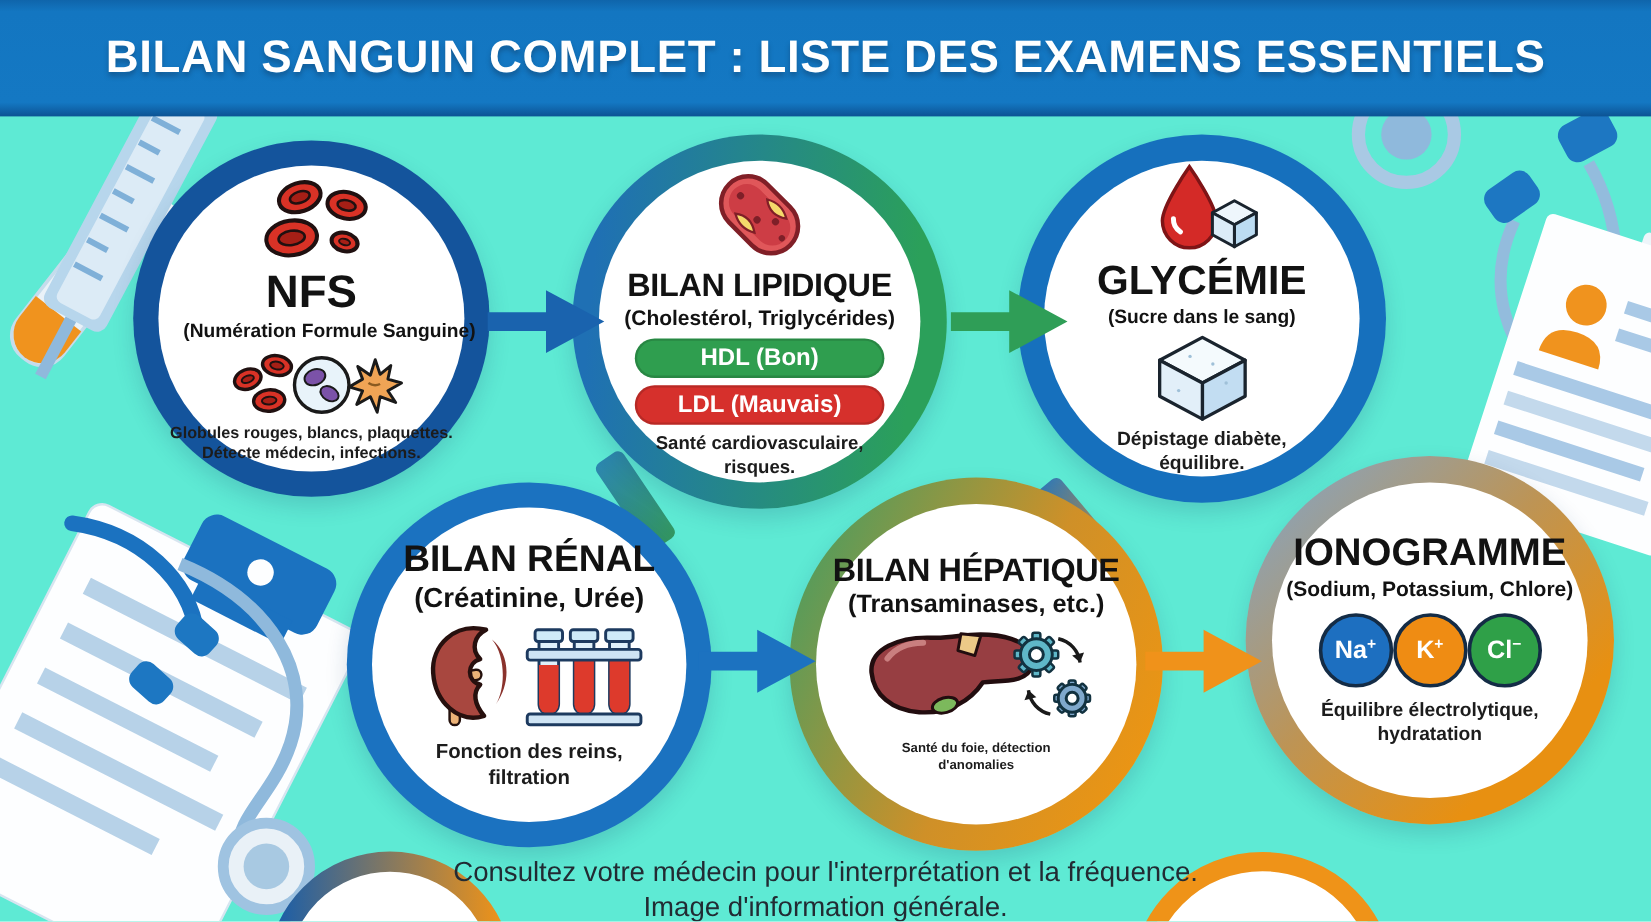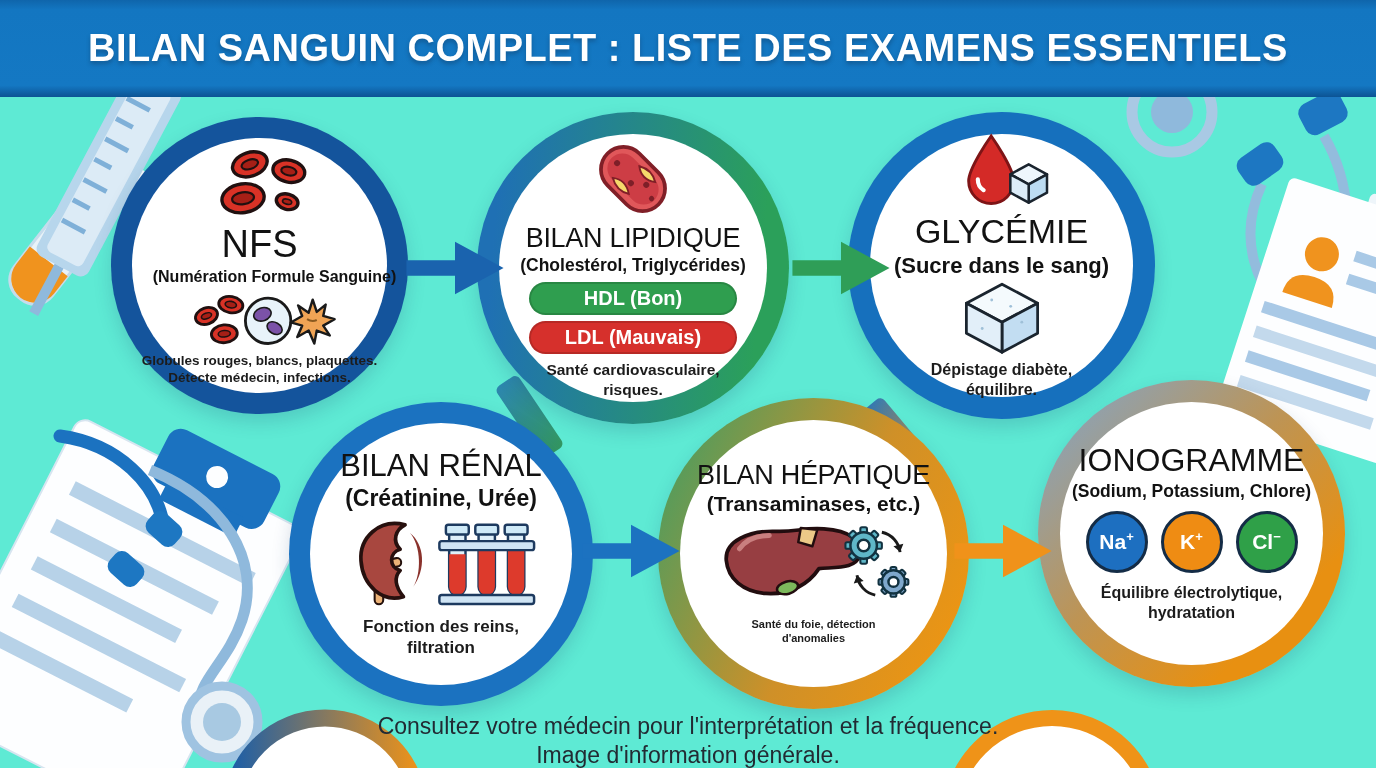--- a/index.html
+++ b/index.html
@@ -28,36 +28,36 @@
   .n2{left:477px;top:112px;width:312px;height:312px;background:linear-gradient(95deg,#1f70b4 8%,#2ba05a 88%);}
   .n2 .inner{inset:22px;}
   .n3{left:848px;top:112px;width:307px;height:307px;background:#1670bd;}
   .n3 .inner{inset:22px;}
   .n4{left:289px;top:402px;width:304px;height:304px;background:#1b72c0;}
   .n4 .inner{inset:21px;}
   .n5{left:658px;top:398px;width:311px;height:311px;background:linear-gradient(115deg,#4a9d60 6%,#cf9028 55%,#ec9513 90%);}
   .n5 .inner{inset:22px;}
   .n6{left:1038px;top:380px;width:307px;height:307px;background:linear-gradient(135deg,#8aa3ba 8%,#bd9455 45%,#e89011 78%);}
   .n6 .inner{inset:22px;}
-  .title{font-weight:400;color:#121212;white-space:nowrap;line-height:1.05;text-align:center;}
+  .title{font-weight:700;color:#121212;white-space:nowrap;line-height:1.05;text-align:center;}
   .sub{font-weight:700;color:#121212;white-space:nowrap;line-height:1.15;}
   .desc{font-weight:700;color:#1c1c1c;line-height:1.25;white-space:nowrap;}
   .t1{font-size:38px;} .s1{font-size:16px;margin-left:30px;} .d1{font-size:13.5px;}
   .t2{font-size:27px;letter-spacing:-.3px;} .s2{font-size:17.5px;} .d2{font-size:15.5px;}
-  .t3{font-size:34px;} .s3{font-size:22px;text-align:center;} .d3{font-size:16px;}
+  .t3{font-size:34px;} .s3{font-size:16px;text-align:center;} .d3{font-size:16px;}
   .t4{font-size:31px;} .s4{font-size:23px;} .d4{font-size:17px;}
   .t5{font-size:27px;letter-spacing:-.3px;} .s5{font-size:21px;} .d5{font-size:11px;}
   .t6{font-size:32px;} .s6{font-size:17.5px;} .d6{font-size:16px;}
   
   .pills{display:flex;flex-direction:column;gap:6px;margin:4px 0 3px 0;}
   .pill{width:208px;height:33px;border-radius:17px;color:#fff;font-weight:800;font-size:20px;
         display:flex;align-items:center;justify-content:center;
         box-shadow:inset 0 0 0 2px rgba(0,0,0,.14);}
   
-  .ions{display:flex;gap:13px;margin:7px 0;}
+  .ions{display:flex;margin:7px 0;}
   .ion{width:56px;height:56px;border-radius:50%;border:3px solid #142c46;color:#fff;
        font-weight:800;font-size:21px;display:flex;align-items:center;justify-content:center;}
   .ion sup{font-size:13px;margin-top:-10px;}
   
   .arrow{position:absolute;z-index:4;}
   
   .footer{position:absolute;left:0;right:0;top:712px;z-index:2;text-align:center;
           color:#222b33;font-size:23px;line-height:1.28;}
   .ic{flex:0 0 auto;}
 </style>

